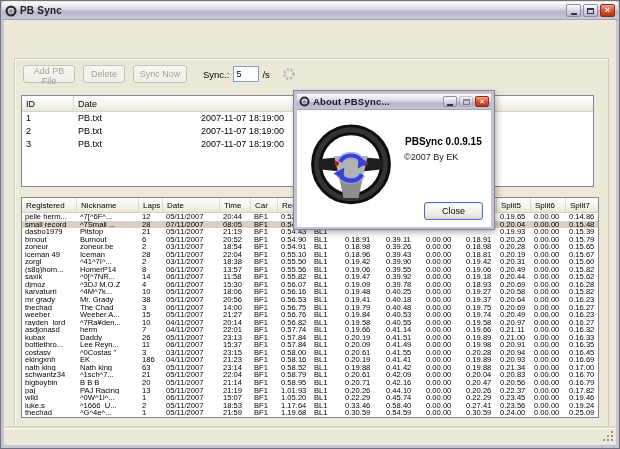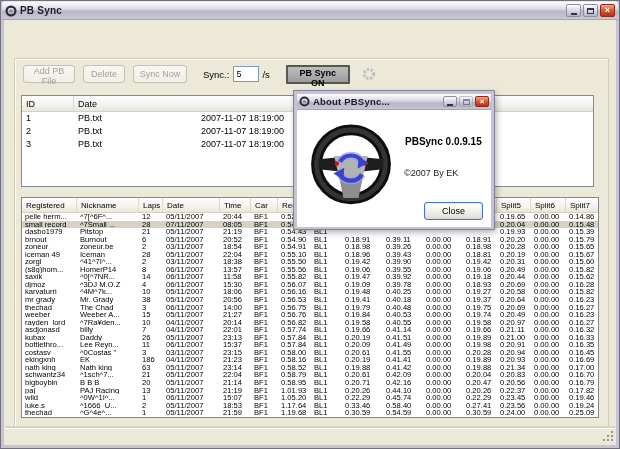--- a/index.html
+++ b/index.html
@@ -69,21 +69,21 @@
   
   .dialog{position:absolute;left:293px;top:90px;width:200px;height:138px;z-index:10;box-sizing:border-box;
     background:#fff;border:3px solid #c4c3d3;outline:1px solid #84829a;box-shadow:2px 3px 7px rgba(0,0,0,.35);}
   .dlg-title{height:15px;display:flex;align-items:center;gap:3px;padding:0 2px;
     background:linear-gradient(#fdfdfe,#d9d8e5 45%,#b7b6c9 60%,#c6c5d4);border-bottom:1px solid #a5a4b6;}
   .dlg-title .title-text{font-size:9.5px;}
   .dlg-title .tbtn{width:14px;height:11px;font-size:8px;}
   .dlg-body{position:relative;height:117px;background:#fff;}
   .wheel{position:absolute;left:12px;top:14px;width:84px;height:84px;}
   .about-name{position:absolute;left:108px;top:26px;font-size:10px;font-weight:bold;}
-  .about-copy{position:absolute;left:107px;top:58px;font-size:9px;color:#1a1a1a;}
+  .about-copy{position:absolute;left:107px;top:42px;font-size:9px;color:#1a1a1a;}
   .dlg-close{position:absolute;left:127px;top:92px;width:59px;height:18px;font-size:9px;font-family:inherit;
     border:1px solid #4a6fc4;border-radius:3px;background:linear-gradient(#fff,#f1f0ea 55%,#dfddd0);
     box-shadow:inset 0 0 2px #b5cdf2;cursor:default;}
 </style>
 </head>
 <body>
 
 <div class="screen">
 
   <div class="titlebar">
@@ -108,21 +108,20 @@
 
   <div class="tabpanel"></div>
 
   <div class="toolbar">
     <button class="xpbtn" disabled="" style="width:52px">Add PB File</button>
     <button class="xpbtn" disabled="" style="width:42px;margin-left:8px">Delete</button>
     <button class="xpbtn" disabled="" style="width:54px;margin-left:8px">Sync Now</button>
     <span class="lbl" style="margin-left:16px">Sync.:</span>
     <input class="xpinput" style="margin-left: 4px;" value="5">
     <span class="lbl" style="margin-left:3px">/s</span>
-    <button class="toggle" style="margin-left:16px">PB Sync ON</button>
     <span class="gear">
       <svg width="14" height="14" viewBox="0 0 14 14">
           <circle cx="7" cy="7" r="4.6" fill="none" stroke="#bcbcbc" stroke-width="3" stroke-dasharray="2.1 1.7"></circle>
         </svg>
     </span>
   </div>
 
   <div class="lv files">
     <div class="lv-head" id="files-head">
         <div class="lv-th" style="width:52px">ID</div>
@@ -446,21 +445,21 @@
           <div class="lv-td" style="width:41px">0.19.58</div>
           <div class="lv-td" style="width:40px">0.40.55</div>
           <div class="lv-td" style="width:40px">0.00.00</div>
           <div class="lv-td" style="width:34px">0.19.58</div>
           <div class="lv-td" style="width:34px">0.20.97</div>
           <div class="lv-td" style="width:35px">0.00.00</div>
           <div class="lv-td" style="width:43px">0.16.27</div>
         </div>
         <div class="lv-tr">
           <div class="lv-td" style="width:55px">asdjonasd</div>
-          <div class="lv-td" style="width:62px">billy</div>
+          <div class="lv-td" style="width:62px">herm</div>
           <div class="lv-td" style="width:24px">7</div>
           <div class="lv-td" style="width:57px">04/11/2007</div>
           <div class="lv-td" style="width:31px">22:01</div>
           <div class="lv-td" style="width:27px">BF1</div>
           <div class="lv-td" style="width:33px">0.57.74</div>
           <div class="lv-td" style="width:31px">BL1</div>
           <div class="lv-td" style="width:41px">0.19.66</div>
           <div class="lv-td" style="width:40px">0.41.14</div>
           <div class="lv-td" style="width:40px">0.00.00</div>
           <div class="lv-td" style="width:34px">0.19.66</div>

